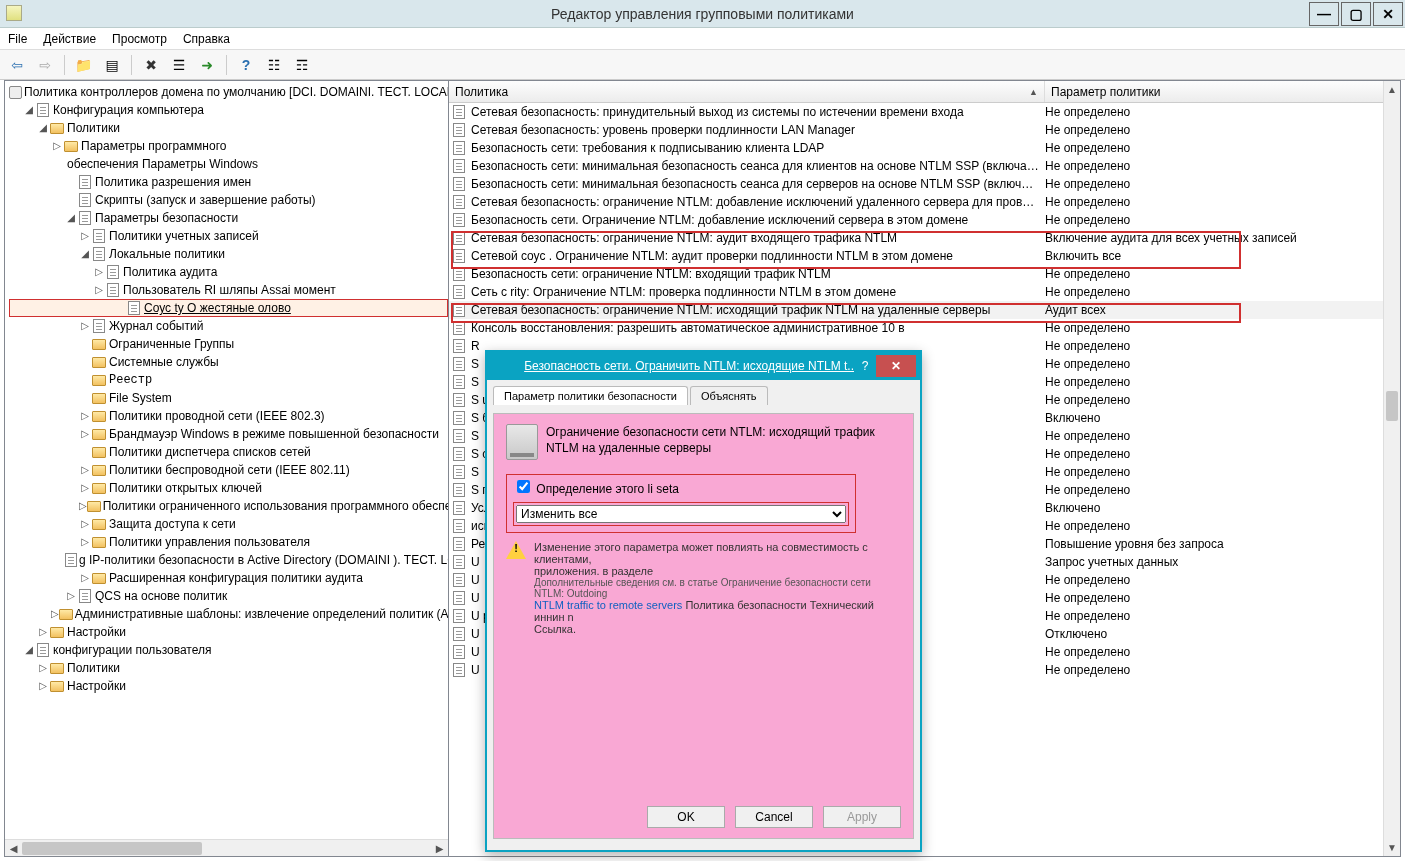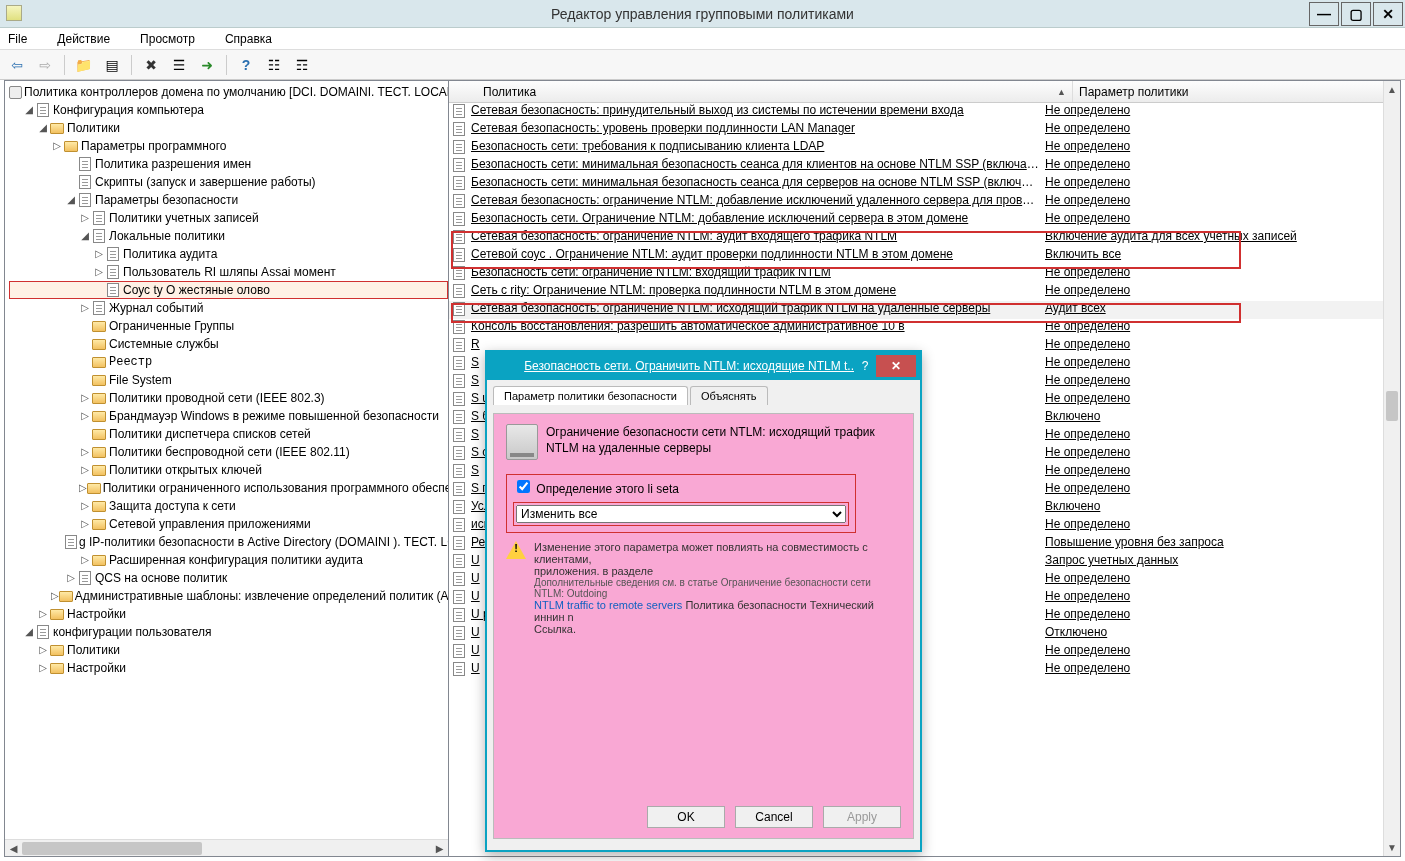--- a/index.html
+++ b/index.html
@@ -23,21 +23,21 @@
   .titlebar .btn {
     width: 30px; height: 24px; border: 1px solid #666;
     display: flex; align-items: center; justify-content: center;
     font-size: 14px; font-weight: bold; background: #d9e7ec;
     margin: 2px 2px 0 0; cursor: pointer;
   }
   .titlebar .icon { position: absolute; left: 6px; top: 5px; width: 16px; height: 16px;
     background: linear-gradient(#f5f5c0, #e0e080); border: 1px solid #aa8; }
   .menubar {
     height: 22px; background: #fff; border-bottom: 1px solid #ddd;
-    display: flex; align-items: center; padding: 0 8px; gap: 30px;
+    display: flex; align-items: center; padding: 0 8px; gap: 16px;
   }
   .menubar .mitem { color: #000; cursor: pointer; }
   .toolbar {
     height: 30px; background: #f7f7f7; border-bottom: 1px solid #ccc;
     display: flex; align-items: center; padding: 0 6px; gap: 6px;
   }
   .toolbar .tbtn {
     width: 22px; height: 22px; display: flex; align-items: center; justify-content: center;
     border: 1px solid transparent; cursor: pointer; font-size: 14px;
   }
@@ -61,25 +61,25 @@
   .scroll { background:#eee; border:1px solid #888; width:13px; height:13px; border-radius:2px; }
   .hl-red { outline: 1px solid #d03030; outline-offset: -1px; }
   .hl-red2 { background: rgba(255,200,150,0.25); }
 
   .list-pane { flex: 1; display: flex; flex-direction: column; position: relative; background: #fff; }
   .list-header {
     display: flex; height: 22px; background: linear-gradient(#fdfdfd,#ececec);
     border-bottom: 1px solid #ccc; align-items: center; font-size: 12px;
   }
   .list-header .col { padding: 0 6px; border-right: 1px solid #ddd; height: 100%; display:flex; align-items:center; }
-  .list-header .col1 { width: 596px; margin-left: 28px; }
+  .list-header .col1 { width: 596px; }
   .list-header .col2 { flex: 1; }
   .list-header .sort { font-size: 9px; color: #555; margin-left: auto; }
   .list-rows { flex: 1; overflow: hidden; }
-  .row { display: flex; height: 18px; align-items: flex-start; text-decoration: underline; }
+  .row { display: flex; height: 18px; align-items: center; }
   .row.sel { background: #f2f2f2; }
   .row .ric { width: 16px; height: 16px; margin: 0 4px 0 2px; display:inline-flex; align-items:center; justify-content:center; }
   .row .rc1 { width: 574px; overflow: hidden; text-overflow: ellipsis; white-space: nowrap; padding-right: 6px; }
   .row .rc2 { flex: 1; overflow: hidden; text-overflow: ellipsis; white-space: nowrap; padding-right: 4px; }
   .list-scroll { position:absolute; right:0; top:0; bottom:0; width:17px; background:#f0f0f0; border-left:1px solid #ddd; }
   .list-scroll .thumb { position:absolute; left:2px; right:2px; top:40%; height:30px; background:#c6c6c6; border-radius:2px; }
   .list-scroll .arr { position:absolute; left:0; right:0; height:17px; display:flex; align-items:center; justify-content:center; color:#555; font-size:10px; }
   .list-scroll .arr.up { top:0; } .list-scroll .arr.dn { bottom:0; }
   .redbox { position:absolute; border:2px solid #d03030; pointer-events:none; z-index:3; }
   .tree-hscroll { position:absolute; bottom:0; left:0; right:0; height:17px; background:#f0f0f0; border-top:1px solid #ddd; display:flex; align-items:center; }
@@ -177,20 +177,25 @@
           </span>
           <span class="lbl">Политики</span>
         </div>
       <div class="node" style="padding-left:42px;">
           <span class="tw">▷</span>
           <span class="ic">
             <span class="folder"></span>
           </span>
           <span class="lbl">Параметры программного</span>
         </div>
+      <div class="node" style="padding-left:28px;">
+          <span class="tw"></span>
+          <span class="ic"></span>
+          <span class="lbl">обеспечения Параметры Windows</span>
+        </div>
       <div class="node" style="padding-left:56px;">
           <span class="tw"></span>
           <span class="ic">
             <span class="sheet"></span>
           </span>
           <span class="lbl">Политика разрешения имен</span>
         </div>
       <div class="node" style="padding-left:56px;">
           <span class="tw"></span>
           <span class="ic">
@@ -226,21 +231,21 @@
           </span>
           <span class="lbl">Политика аудита</span>
         </div>
       <div class="node" style="padding-left:84px;">
           <span class="tw">▷</span>
           <span class="ic">
             <span class="sheet"></span>
           </span>
           <span class="lbl">Пользователь RI шляпы Assai момент</span>
         </div>
-      <div class="node hl-red hl-red2" style="padding-left:84px;">
+      <div class="node hl-red hl-red2" style="padding-left:105px;text-decoration:underline;">
           <span class="tw"></span>
           <span class="ic">
             <span class="sheet"></span>
           </span>
           <span class="lbl">Соус ty О жестяные олово</span>
         </div>
       <div class="node" style="padding-left:70px;">
           <span class="tw">▷</span>
           <span class="ic">
             <span class="sheet"></span>
@@ -322,21 +327,21 @@
           <span class="ic">
             <span class="folder"></span>
           </span>
           <span class="lbl">Защита доступа к сети</span>
         </div>
       <div class="node" style="padding-left:70px;">
           <span class="tw">▷</span>
           <span class="ic">
             <span class="folder"></span>
           </span>
-          <span class="lbl">Сетевой управления приложениями</span>
+          <span class="lbl">Политики управления пользователя</span>
         </div>
       <div class="node" style="padding-left:56px;">
           <span class="tw"></span>
           <span class="ic">
             <span class="sheet"></span>
           </span>
           <span class="lbl">g IP-политики безопасности в Active Directory (DOMAINI ). TECT. LC</span>
         </div>
       <div class="node" style="padding-left:70px;">
           <span class="tw">▷</span>

